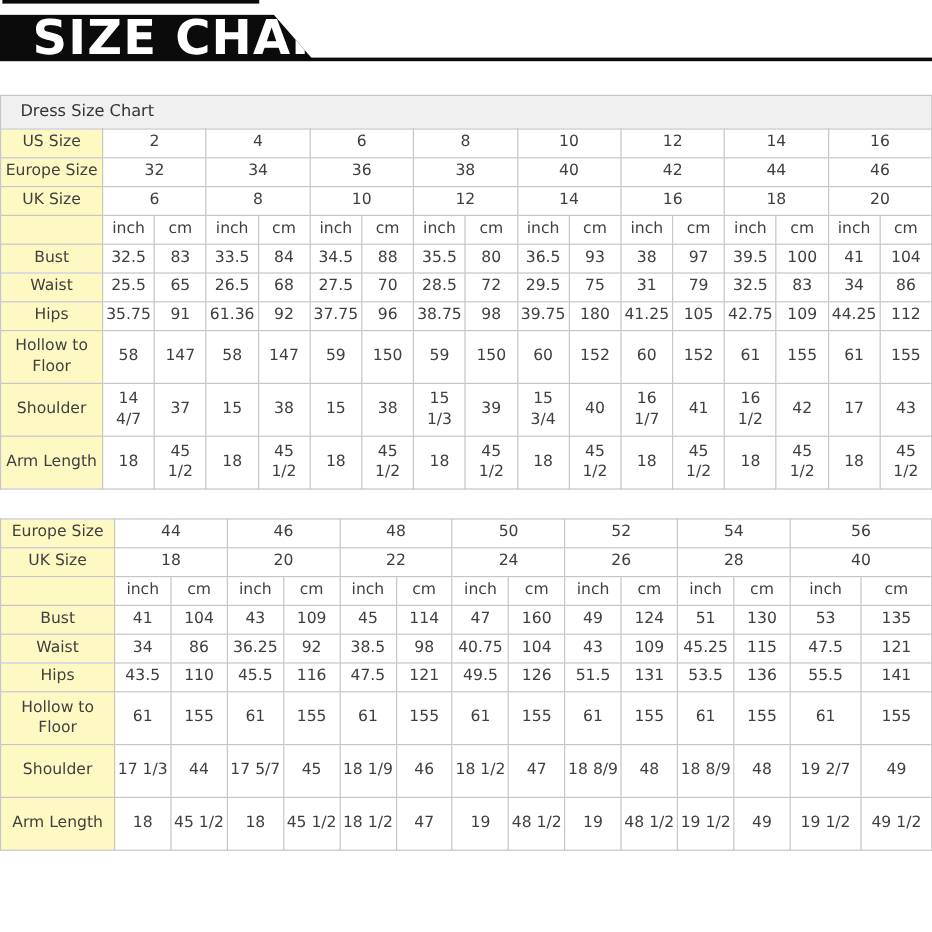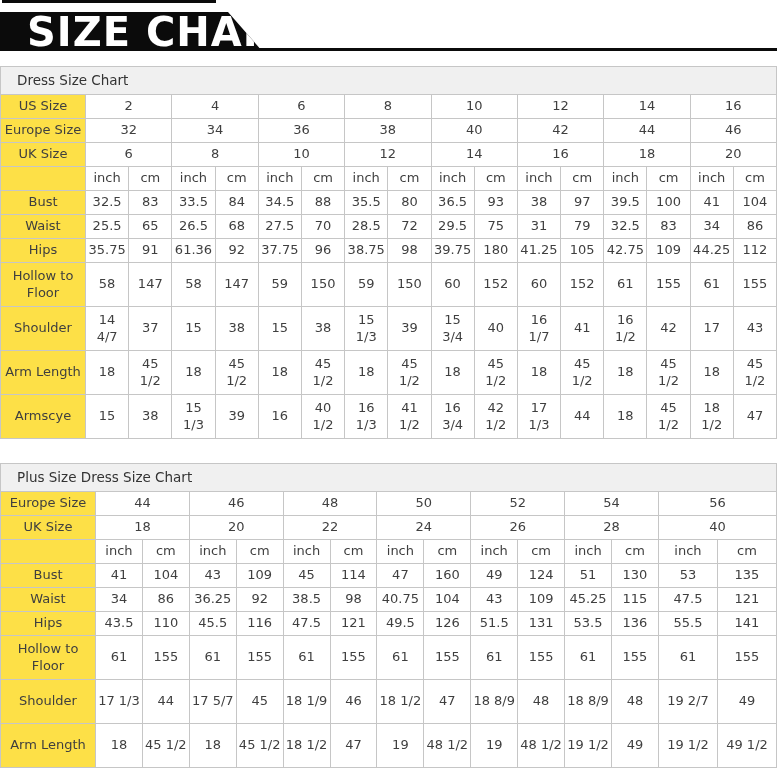--- a/index.html
+++ b/index.html
@@ -8,28 +8,28 @@
   
   .top-sliver{position:absolute;top:0;left:2px;width:214px;height:3px;background:#0b0b0b;}
   .header-rule{position:absolute;top:48px;left:0;width:777px;height:3px;background:#0b0b0b;}
   .banner{position:absolute;top:12px;left:0;width:262px;height:39px;background:#0b0b0b;
           clip-path:polygon(0 0,228px 0,262px 100%,0 100%);
           display:flex;align-items:center;}
   .banner-text{color:#ffffff;font-size:40px;font-weight:bold;letter-spacing:1px;
                padding-left:27px;line-height:1;white-space:nowrap;}
   
   .charts{position:absolute;top:66px;left:0;width:777px;}
-  .chart{margin:0 0 24px 0;border-radius:23px;}
+  .chart{margin:13px 0 24px 0;border-radius:23px;}
   table{border-collapse:collapse;table-layout:fixed;width:777px;}
   td{border:1px solid #c6c6c6;text-align:center;vertical-align:middle;
      font-size:13px;color:#3f3f3f;padding:1px 2px;background:#ffffff;
      line-height:1.3;overflow:hidden;word-wrap:break-word;}
   td.title-cell{background:#f0f0f0;text-align:left;padding:0 0 0 16px;height:27px;
                 font-size:13.5px;color:#333333;}
-  td.label{background:#fde047;}
+  td.label{background:#fef9c3;}
   tr.hrow td{height:21px;}
   tr.mrow td{height:21px;}
   tr.tall td{height:41px;}
 </style>
 </head>
 <body>
 
 <div class="page">
   <div class="top-sliver"></div>
   <div class="header-rule"></div>
@@ -222,39 +222,20 @@
               <td>45 1/2</td>
               <td>18</td>
               <td>45 1/2</td>
               <td>18</td>
               <td>45 1/2</td>
               <td>18</td>
               <td>45 1/2</td>
               <td>18</td>
               <td>45 1/2</td>
             </tr>
-            <tr class="tall">
-              <td class="label">Armscye</td>
-              <td>15</td>
-              <td>38</td>
-              <td>15 1/3</td>
-              <td>39</td>
-              <td>16</td>
-              <td>40 1/2</td>
-              <td>16 1/3</td>
-              <td>41 1/2</td>
-              <td>16 3/4</td>
-              <td>42 1/2</td>
-              <td>17 1/3</td>
-              <td>44</td>
-              <td>18</td>
-              <td>45 1/2</td>
-              <td>18 1/2</td>
-              <td>47</td>
-            </tr>
           </tbody>
         </table>
       </div>
     <div class="chart">
         <table>
           <colgroup>
             <col style="width: 95px;">
             <col>
             <col>
             <col>
@@ -264,23 +245,20 @@
             <col>
             <col>
             <col>
             <col>
             <col>
             <col>
             <col style="width: 59px;">
             <col style="width: 59px;">
           </colgroup>
           <tbody>
-            <tr>
-              <td class="title-cell" colspan="15">Plus Size Dress Size Chart</td>
-            </tr>
             <tr class="hrow">
               <td class="label">Europe Size</td>
               <td colspan="2">44</td>
               <td colspan="2">46</td>
               <td colspan="2">48</td>
               <td colspan="2">50</td>
               <td colspan="2">52</td>
               <td colspan="2">54</td>
               <td colspan="2">56</td>
             </tr>

